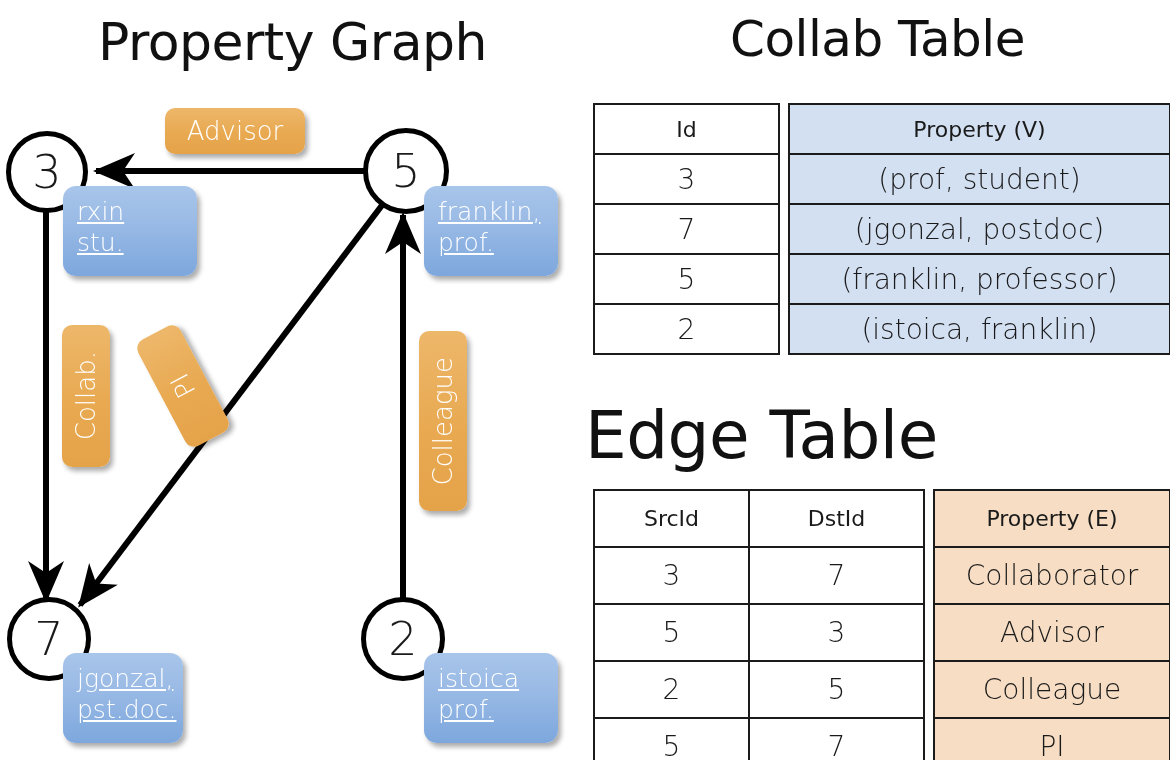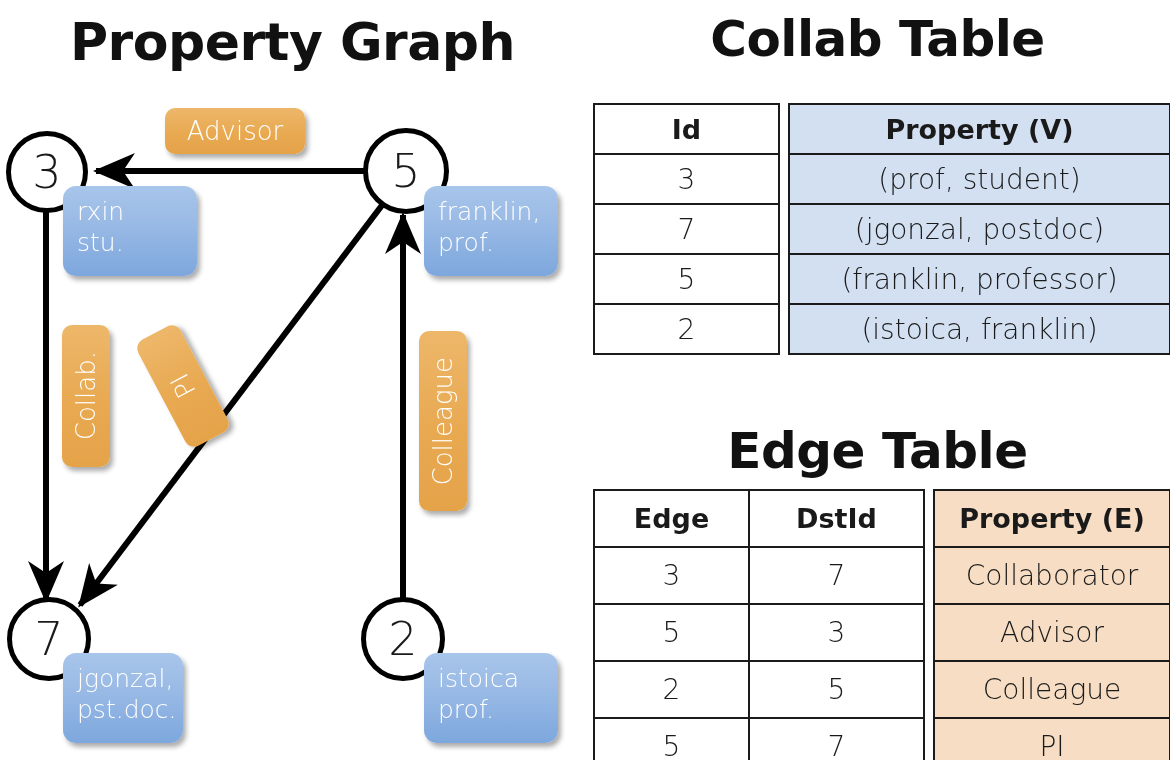--- a/index.html
+++ b/index.html
@@ -13,28 +13,28 @@
     position: relative;
     overflow: hidden;
     font-family: "Liberation Sans", sans-serif;
     color: #000;
   }
 
   
   .slide-title {
     position: absolute;
     font-family: "DejaVu Sans", sans-serif;
-    font-weight: 700;
+    font-weight: 400;
     color: #111111;
     letter-spacing: -0.5px;
     white-space: nowrap;
   }
   #title-property-graph { left: 0; top: 12px; width: 585px; text-align: center; font-size: 52px; }
   #title-vertex-table  { left: 585px; top: 10px; width: 585px; text-align: center; font-size: 50px; }
-  #title-edge-table    { left: 585px; top: 422px; width: 585px; text-align: center; font-size: 50px; }
+  #title-edge-table    { left: 585px; top: 397px; width: 585px; font-size: 66px; }
 
   
   #graph-panel {
     position: absolute;
     left: 0; top: 0;
     width: 585px; height: 760px;
   }
   #graph-svg { position: absolute; left: 0; top: 0; }
 
   .node-circle {
@@ -60,20 +60,21 @@
     background: linear-gradient(to bottom, #a8c5ea 0%, #9cbce6 35%, #7da7dd 100%);
     box-shadow: 3px 4px 5px rgba(0,0,0,0.33);
     color: #ffffff;
     font-family: "DejaVu Sans", sans-serif;
     font-weight: 300;
     font-size: 25px;
     line-height: 1.25;
     padding: 10px 0 0 14px;
     box-sizing: border-box;
     z-index: 4;
+    text-decoration: underline;
   }
 
   .edge-label {
     position: absolute;
     border-radius: 10px;
     background: linear-gradient(to bottom, #edb76a 0%, #e8a951 55%, #e5a349 100%);
     box-shadow: 3px 4px 5px rgba(0,0,0,0.33);
     color: #ffffff;
     font-family: "DejaVu Sans", sans-serif;
     font-weight: 300;
@@ -102,22 +103,22 @@
     border: 2px solid #1b1b1b;
     text-align: center;
     font-weight: 300;
     font-size: 28px;
     color: #1a1a1a;
     padding: 0;
     height: 48px;
     background: #ffffff;
   }
   .tbl th {
-    font-weight: bold;
-    font-size: 27px;
+    font-weight: normal;
+    font-size: 22px;
   }
   .tbl .spacer-col {
     border: none !important;
     background: transparent !important;
     width: 10px;
   }
   .v-prop { background: #d3e0f2 !important; }
   .e-prop { background: #f6ddc3 !important; }
 
   #vertex-table { left: 593px; top: 103px; width: 576px; }
@@ -246,21 +247,21 @@
 
 <table class="tbl" id="edge-table">
   <colgroup>
     <col class="col-src">
       <col class="col-dst">
       <col class="spacer-col">
       <col class="col-prop">
   </colgroup>
   <thead>
     <tr>
-      <th>Edge</th>
+      <th>SrcId</th>
       <th>DstId</th>
       <td class="spacer-col"></td>
       <th class="e-prop">Property (E)</th>
     </tr>
   </thead>
   <tbody>
     <tr>
       <td>3</td>
       <td>7</td>
       <td class="spacer-col"></td>

